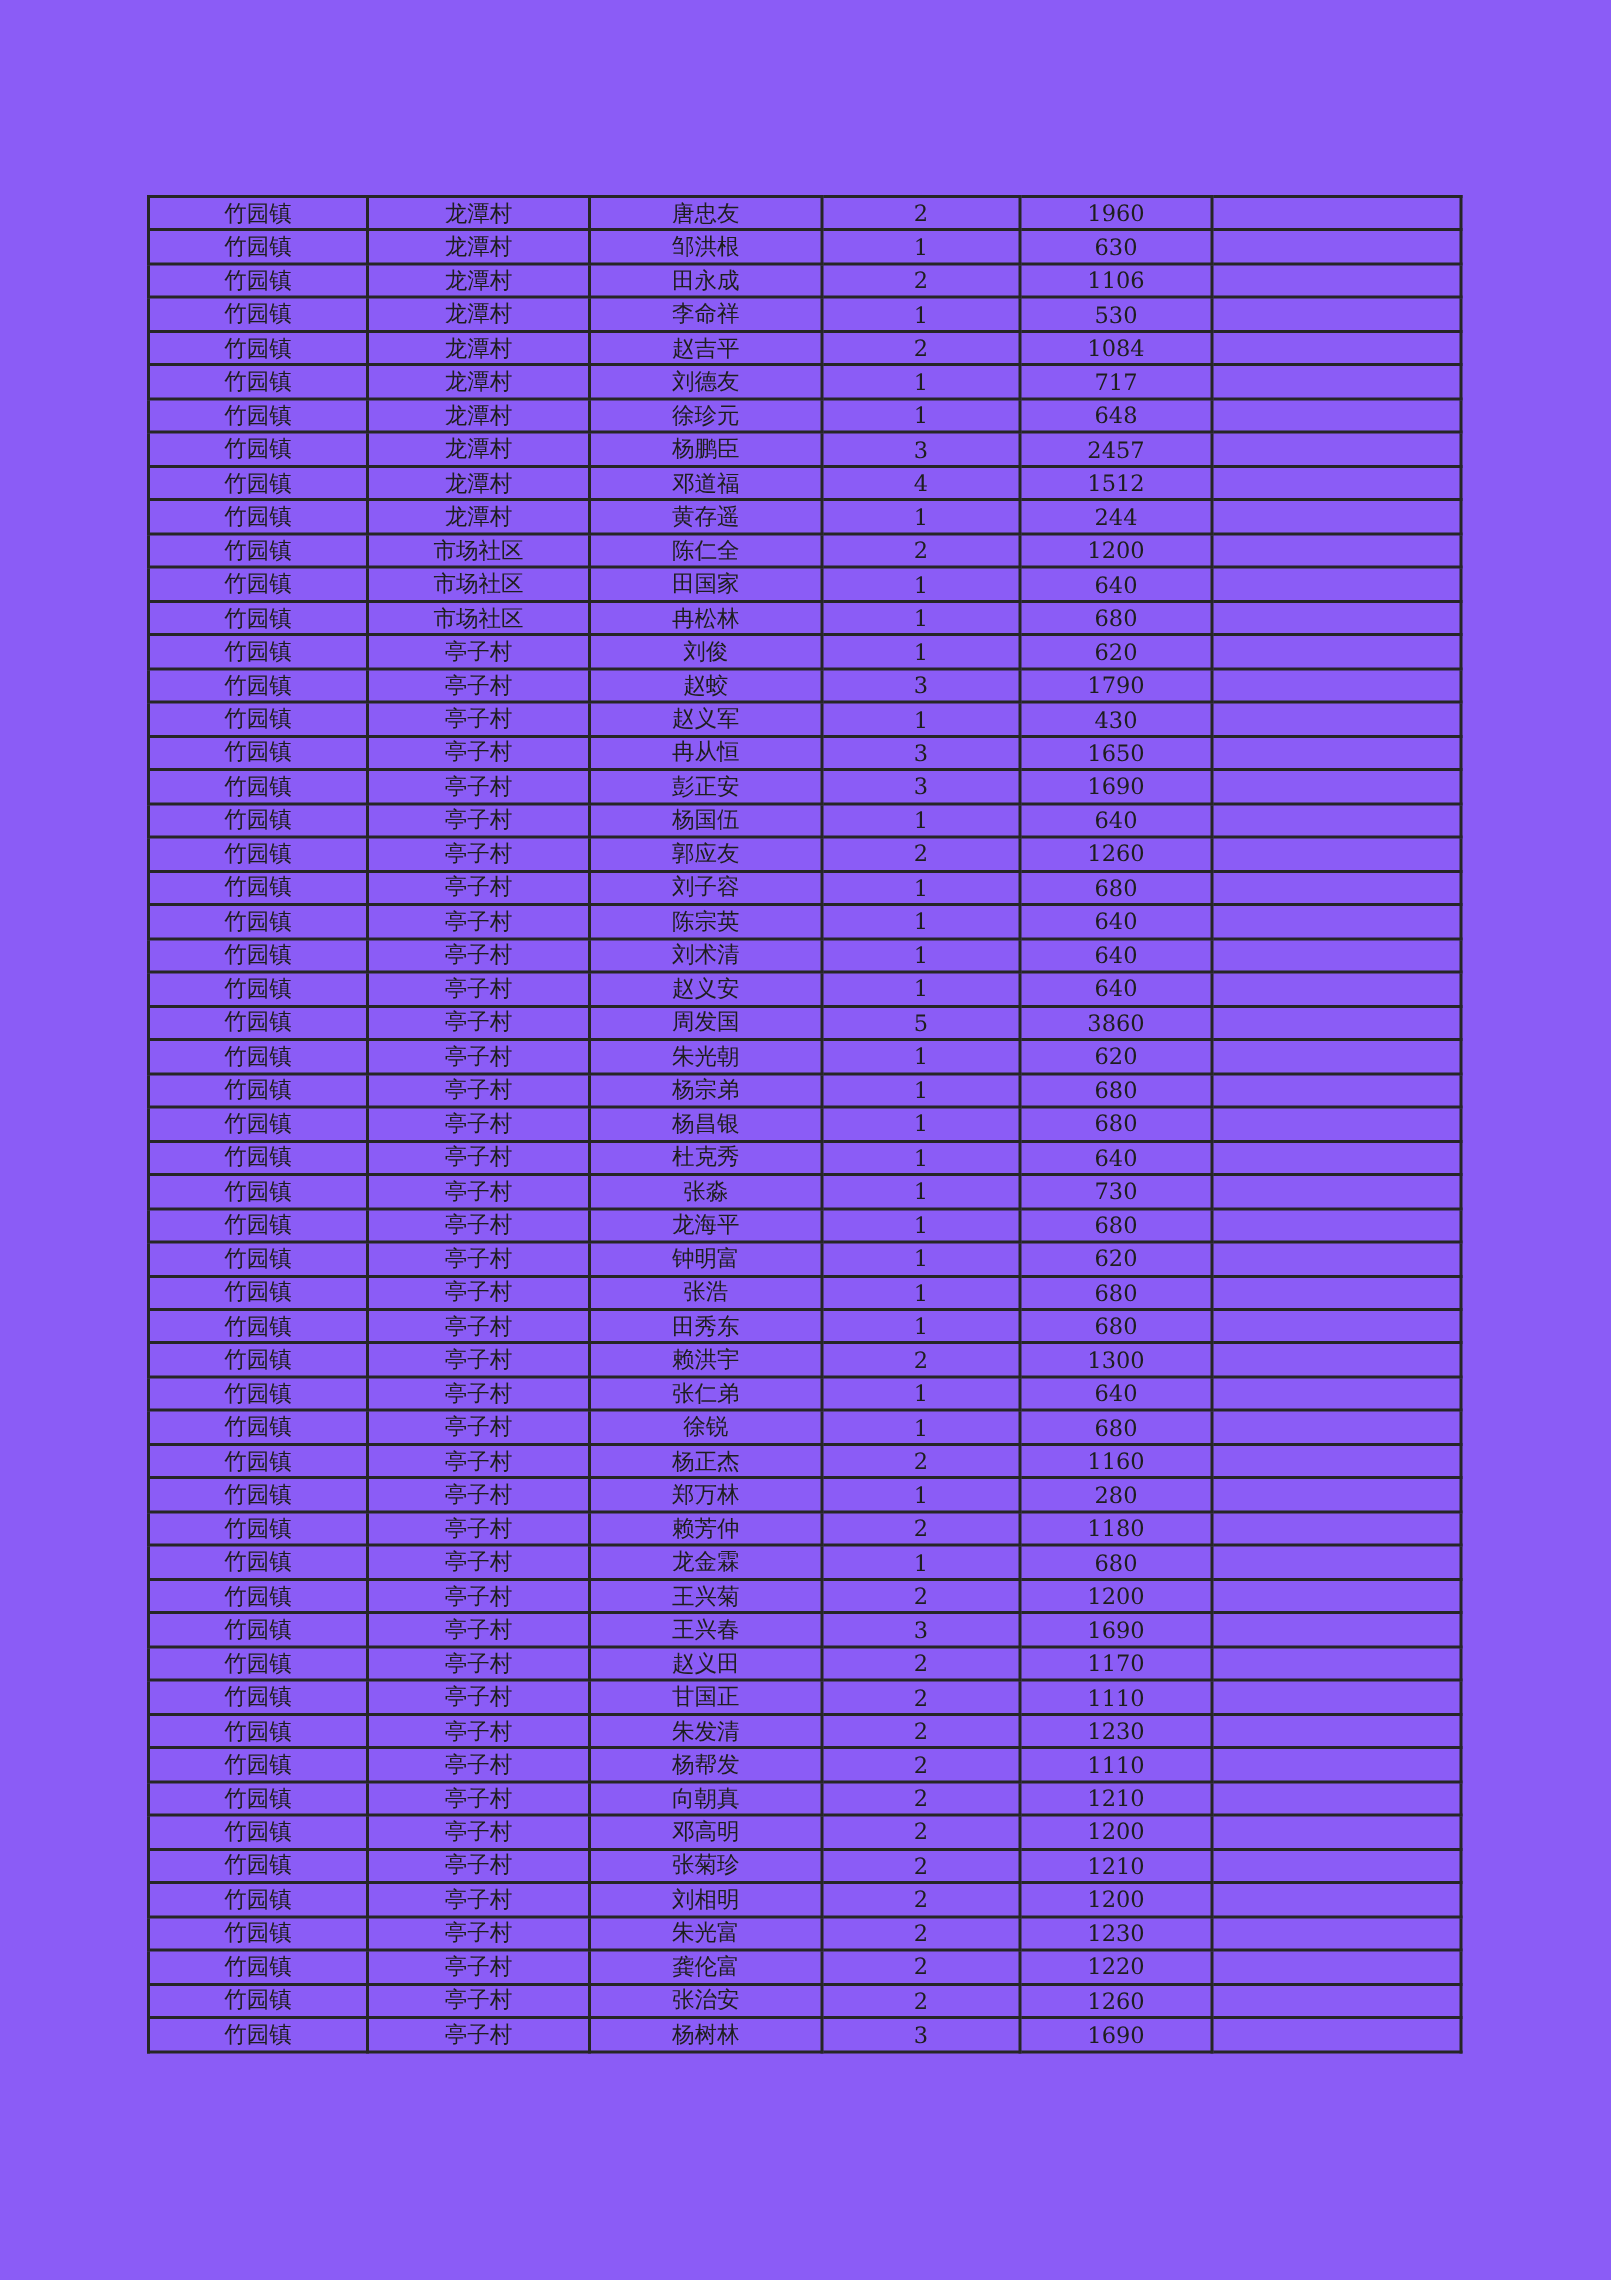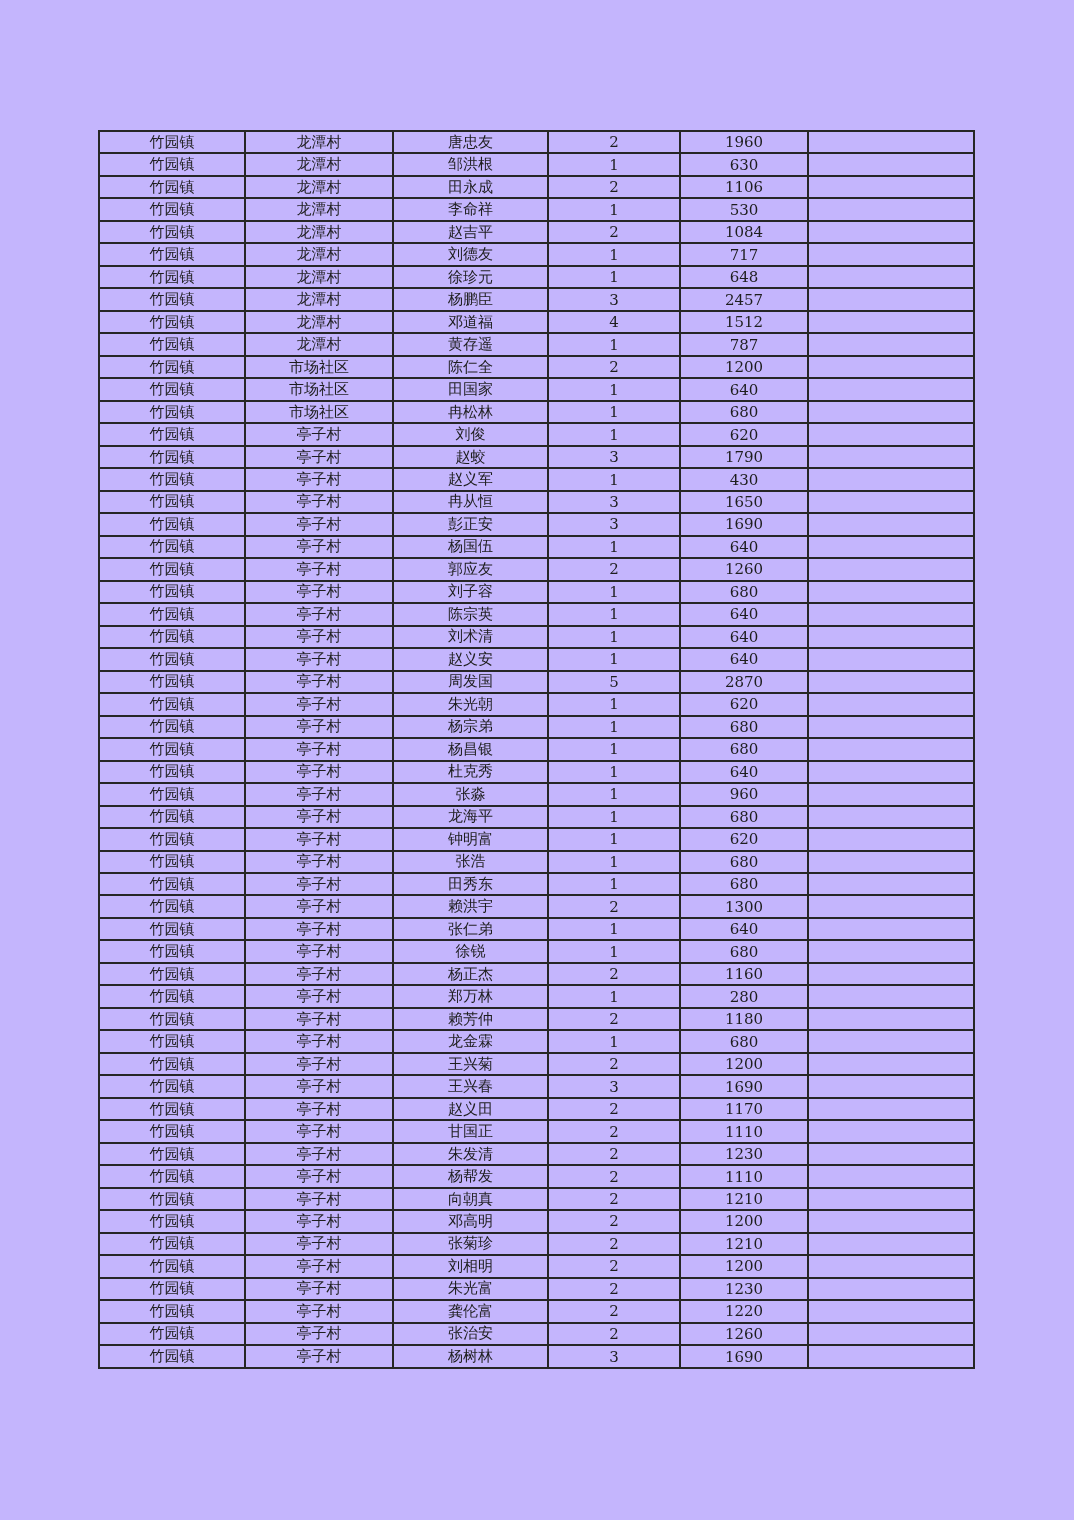--- a/index.html
+++ b/index.html
@@ -11,21 +11,21 @@
     width: 1074px;
     height: 1520px;
     position: relative;
     font-family: "DejaVu Serif", "Liberation Serif", serif;
   }
   .sheet {
     position: absolute;
     left: 0; top: 0;
     width: 1074px;
     height: 1520px;
-    background: #c4b5fd;
+    background: #8b5cf6;
     overflow: hidden;
   }
   table.data-grid {
     position: absolute;
     left: 98px;
     top: 130px;
     width: 875px;
     height: 1239px;
     border-collapse: collapse;
     table-layout: fixed;
@@ -132,21 +132,21 @@
     <td>邓道福</td>
     <td>4</td>
     <td>1512</td>
     <td></td>
   </tr>
         <tr>
     <td>竹园镇</td>
     <td>龙潭村</td>
     <td>黄存遥</td>
     <td>1</td>
-    <td>787</td>
+    <td>244</td>
     <td></td>
   </tr>
         <tr>
     <td>竹园镇</td>
     <td>市场社区</td>
     <td>陈仁全</td>
     <td>2</td>
     <td>1200</td>
     <td></td>
   </tr>
@@ -252,21 +252,21 @@
     <td>赵义安</td>
     <td>1</td>
     <td>640</td>
     <td></td>
   </tr>
         <tr>
     <td>竹园镇</td>
     <td>亭子村</td>
     <td>周发国</td>
     <td>5</td>
-    <td>2870</td>
+    <td>3860</td>
     <td></td>
   </tr>
         <tr>
     <td>竹园镇</td>
     <td>亭子村</td>
     <td>朱光朝</td>
     <td>1</td>
     <td>620</td>
     <td></td>
   </tr>
@@ -292,21 +292,21 @@
     <td>杜克秀</td>
     <td>1</td>
     <td>640</td>
     <td></td>
   </tr>
         <tr>
     <td>竹园镇</td>
     <td>亭子村</td>
     <td>张淼</td>
     <td>1</td>
-    <td>960</td>
+    <td>730</td>
     <td></td>
   </tr>
         <tr>
     <td>竹园镇</td>
     <td>亭子村</td>
     <td>龙海平</td>
     <td>1</td>
     <td>680</td>
     <td></td>
   </tr>

